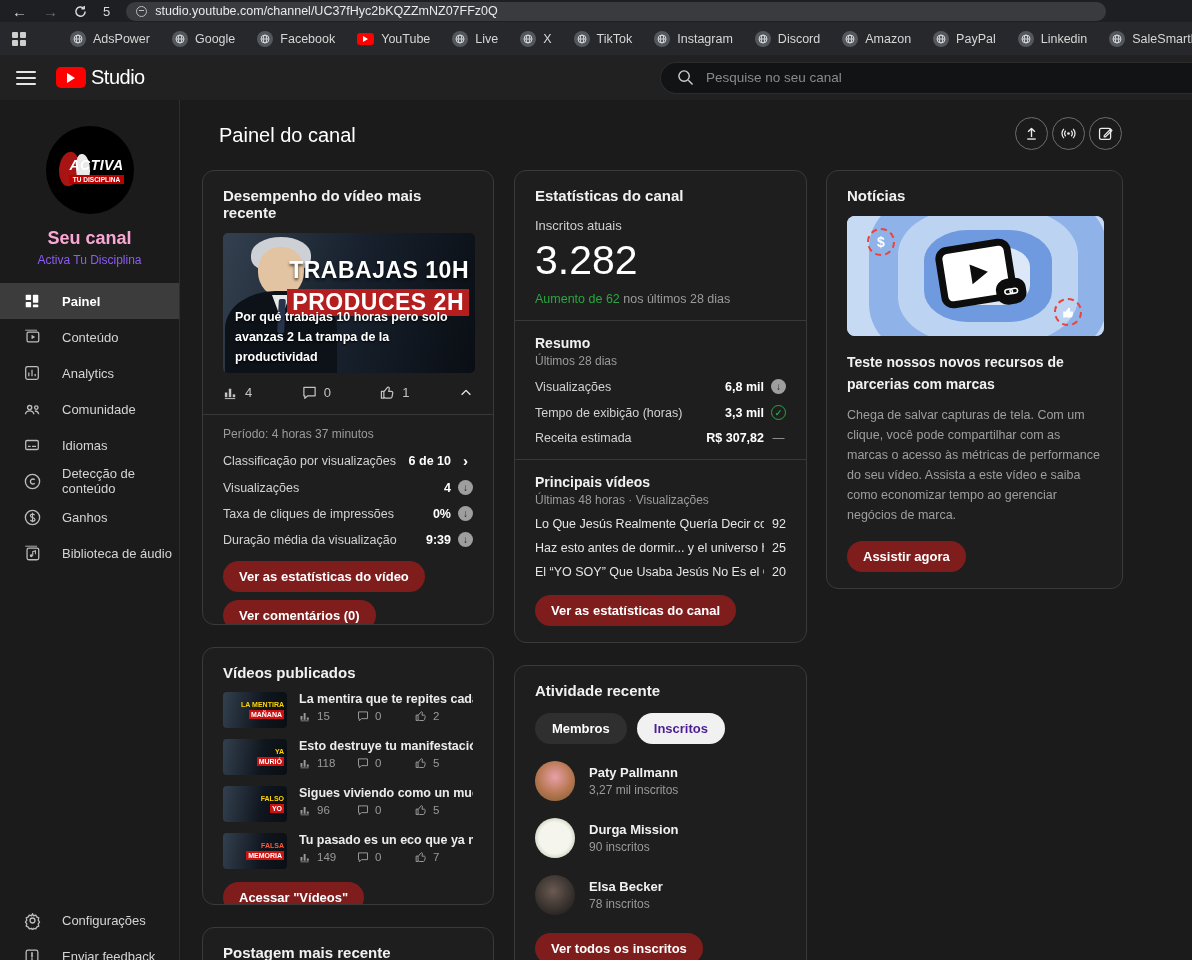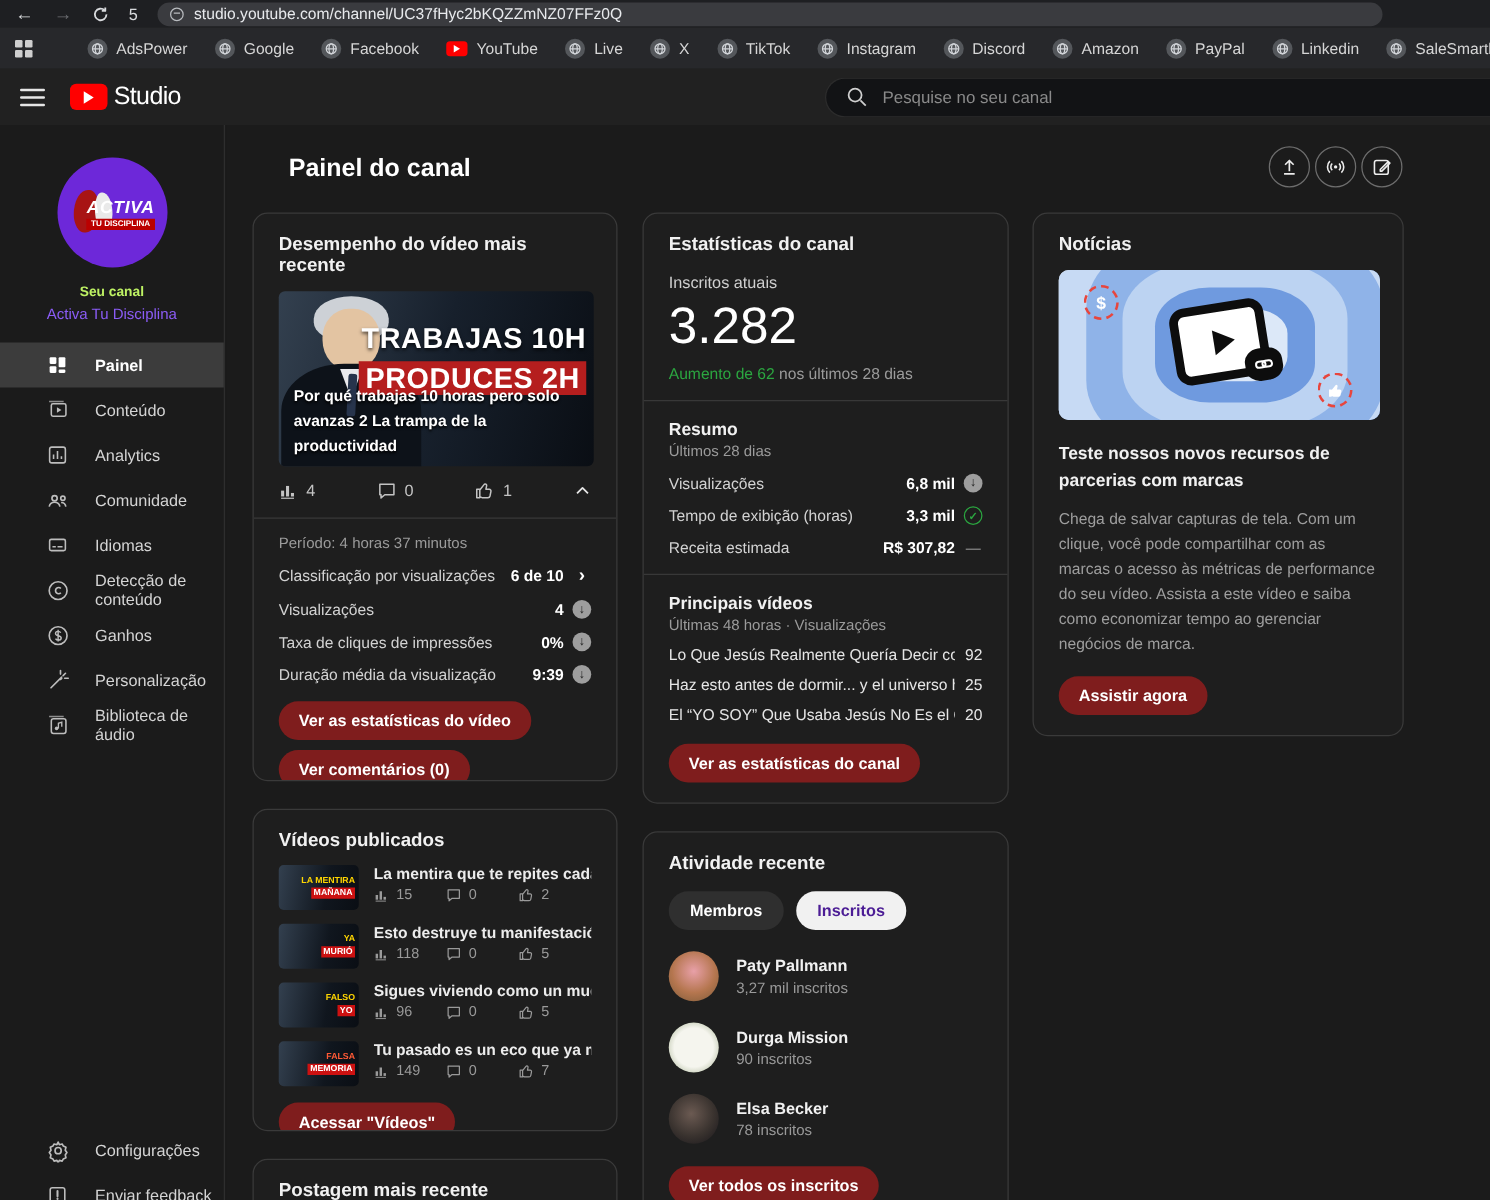--- a/index.html
+++ b/index.html
@@ -49,48 +49,48 @@
   .search { margin-left:auto; width:532px; height:32px; background:#121315;
     border:1px solid #2c2c2c; border-right:none; border-radius:16px 0 0 16px;
     display:flex; align-items:center; gap:12px; padding:0 16px; }
   .search input { flex:1; background:transparent; border:none; outline:none;
     color:#ddd; font-size:13.5px; font-family:inherit; }
   .search input::placeholder { color:#8a8a8a; }
 
   
   .sidebar { position:absolute; left:0; top:100px; width:180px; bottom:0;
     background:#1b1b1b; border-right:1px solid #2e2e2e; }
-  .avatar { width:88px; height:88px; border-radius:50%; background:#6d28d9;
+  .avatar { width:88px; height:88px; border-radius:50%; background:#000000;
     margin:26px auto 0; position:relative; overflow:hidden; display:flex;
     flex-direction:column; align-items:center; justify-content:center; }
   .avatar .blob-l { position:absolute; left:13px; top:26px; width:20px; height:34px;
     background:#a81414; border-radius:60% 40% 55% 45%; }
   .avatar .blob-r { position:absolute; left:30px; top:28px; width:14px; height:30px;
     background:#e9e9e9; border-radius:40% 60% 45% 55%; }
   .av-1 { color:#fff; font-size:14px; font-weight:800; font-style:italic;
     letter-spacing:.5px; position:relative; margin-left:14px; }
   .av-2 { color:#fff; background:#b00; font-size:6.5px; font-weight:800;
     padding:1px 4px; margin-top:2px; position:relative; margin-left:14px; }
-  .channel-title { text-align:center; margin-top:14px; color:#bef264; font-size:11px;
+  .channel-title { text-align:center; margin-top:14px; color:#f9a8d4; font-size:18px;
     font-weight:700; }
   .channel-sub { text-align:center; margin-top:4px; color:#8b5cf6; font-size:12px; }
   .menu { margin-top:16px; }
   .menu-item { height:36px; display:flex; align-items:center; gap:20px;
-    padding-left:36px; color:#d4d4d4; font-size:13px; cursor:pointer; }
+    padding-left:22px; color:#d4d4d4; font-size:13px; cursor:pointer; }
   .menu-item.selected { background:#3c3c3c; color:#fff; font-weight:700; }
   .mi-icon { width:20px; height:20px; flex:none; color:#bdbdbd; display:flex;
     align-items:center; justify-content:center; }
   .menu-item.selected .mi-icon { color:#fff; }
   .sidebar-footer { position:absolute; top:802px; left:0; right:0; }
 
   
   .main { position:absolute; left:181px; top:100px; right:0; bottom:0;
     background:#1b1b1b; overflow:hidden; }
-  .page-title { position:absolute; left:50px; top:24px; color:#fff; font-size:20px;
-    font-weight:700; }
+  .page-title { position:absolute; left:38px; top:24px; color:#fff; font-size:20px;
+    font-weight:400; }
   .actions { position:absolute; right:70px; top:17px; display:flex; gap:4px; }
   .action-btn { width:33px; height:33px; border:1px solid #6d6d6d; border-radius:50%;
     display:flex; align-items:center; justify-content:center; color:#ececec;
     background:transparent; cursor:pointer; }
 
   .col1 { position:absolute; left:21px; top:70px; width:292px; }
   .col2 { position:absolute; left:333px; top:70px; width:293px; }
   .col3 { position:absolute; left:645px; top:70px; width:297px; }
   .card { background:#1e1e1e; border:1px solid #3a3a3a; border-radius:12px;
     padding:16px 20px; margin-bottom:22px; }
@@ -463,29 +463,20 @@
       <span class="mi-icon">
           <svg width="19" height="19" viewBox="0 0 20 20" fill="none" stroke="currentColor" stroke-width="1.4">
             <circle cx="10" cy="10" r="7.5"></circle>
             <path d="M12.2 7.6c-.4-.8-1.2-1.2-2.2-1.2-1.2 0-2.2.7-2.2 1.8 0 2.6 4.8 1.2 4.8 3.8 0 1.1-1 1.8-2.4 1.8-1.1 0-2-.5-2.4-1.3M10 5v10" stroke-width="1.2"></path>
           </svg>
         </span>
       <span>Ganhos</span>
     </div>
     <div class="menu-item">
       <span class="mi-icon">
-          <svg width="19" height="19" viewBox="0 0 20 20" fill="none" stroke="currentColor" stroke-width="1.4">
-            <path d="M4 16L13 7M12 4.5v-3M15.5 8h3M14.2 5.8l2-2" stroke-linecap="round"></path>
-            <path d="M12 8l1 1" stroke-width="2.4"></path>
-          </svg>
-        </span>
-      <span>Personalização</span>
-    </div>
-    <div class="menu-item">
-      <span class="mi-icon">
           <svg width="18" height="18" viewBox="0 0 20 20" fill="none" stroke="currentColor" stroke-width="1.4">
             <rect x="4.5" y="4.5" width="13" height="13" rx="2"></rect>
             <path d="M2.5 2.5h13" opacity=".7"></path>
             <circle cx="9.2" cy="13" r="1.6" fill="currentColor" stroke="none"></circle>
             <path d="M10.8 13V8.5l3-1v4" stroke-width="1.2"></path>
           </svg>
         </span>
       <span>Biblioteca de áudio</span>
     </div>
   </div>

